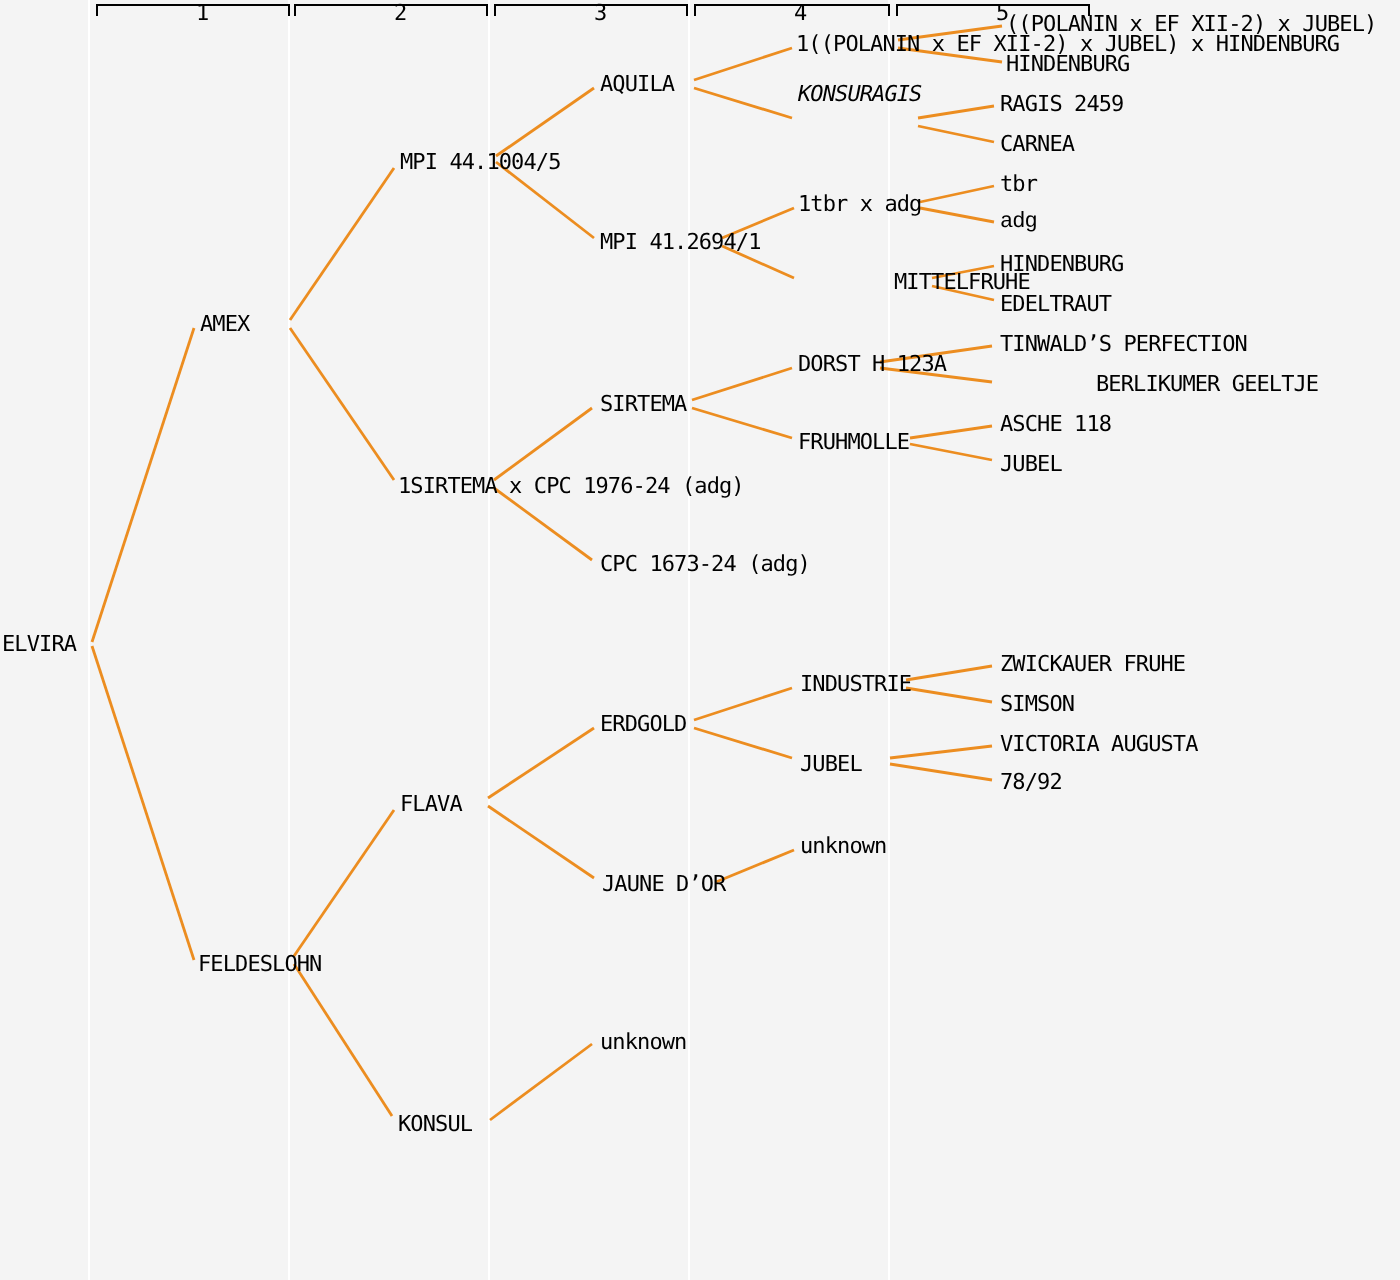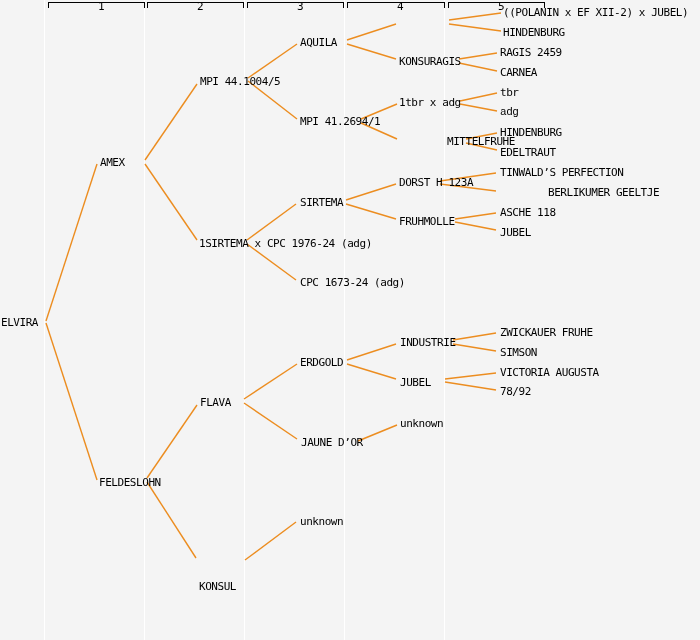--- a/index.html
+++ b/index.html
@@ -83,29 +83,30 @@
     <div class="bracket" style="left: 347px; width: 96px; border-color: rgb(0, 0, 0);"></div>
     <span class="gen-num" style="left: 397px;">4</span>
     <div class="bracket" style="left: 448px; width: 95px; border-color: rgb(0, 0, 0);"></div>
     <span class="gen-num" style="left: 498px;">5</span>
     <div class="node" style="left: 1px; top: 322px; color: rgb(0, 0, 0); text-align: center;">ELVIRA</div>
     <div class="node" style="left: 100px; top: 162px; color: rgb(0, 0, 0);">AMEX</div>
     <div class="node" style="left: 99px; top: 482px; color: rgb(0, 0, 0);">FELDESLOHN</div>
     <div class="node" style="left: 200px; top: 81px; color: rgb(0, 0, 0);">MPI 44.1004/5</div>
     <div class="node" style="left: 199px; top: 243px; color: rgb(0, 0, 0);">1SIRTEMA x CPC 1976-24 (adg)</div>
     <div class="node" style="left: 200px; top: 402px; color: rgb(0, 0, 0);">FLAVA</div>
-    <div class="node" style="left: 199px; top: 586px; color: rgb(0, 0, 0);">KONSUL</div>
+    <div class="node" style="left: 199px; top: 562px; color: rgb(0, 0, 0);">KONSUL</div>
     <div class="node" style="left: 300px; top: 42px; color: rgb(0, 0, 0);">AQUILA</div>
     <div class="node" style="left: 300px; top: 121px; color: rgb(0, 0, 0);">MPI 41.2694/1</div>
     <div class="node" style="left: 300px; top: 202px; color: rgb(0, 0, 0);">SIRTEMA</div>
     <div class="node" style="left: 300px; top: 282px; color: rgb(0, 0, 0);">CPC 1673-24 (adg)</div>
     <div class="node" style="left: 300px; top: 362px; color: rgb(0, 0, 0);">ERDGOLD</div>
     <div class="node" style="left: 301px; top: 442px; color: rgb(0, 0, 0);">JAUNE D’OR</div>
     <div class="node" style="left: 300px; top: 521px; color: rgb(0, 0, 0);">unknown</div>
-    <div class="node" style="left: 399px; top: 61px; color: rgb(0, 0, 0);">KONSURAGIS</div>
+    <div class="node" style="left: 398px; top: 22px; color: rgb(0, 0, 0);">1((POLANIN x EF XII-2) x JUBEL) x HINDENBURG</div>
+    <div class="node" style="left: 399px; top: 47px; color: rgb(0, 0, 0); font-style: italic;">KONSURAGIS</div>
     <div class="node" style="left: 399px; top: 102px; color: rgb(0, 0, 0);">1tbr x adg</div>
     <div class="node" style="left: 399px; top: 141px; color: rgb(0, 0, 0); margin-left: 48px;">MITTELFRUHE</div>
     <div class="node" style="left: 399px; top: 182px; color: rgb(0, 0, 0);">DORST H 123A</div>
     <div class="node" style="left: 399px; top: 221px; color: rgb(0, 0, 0);">FRUHMOLLE</div>
     <div class="node" style="left: 400px; top: 342px; color: rgb(0, 0, 0);">INDUSTRIE</div>
     <div class="node" style="left: 400px; top: 382px; color: rgb(0, 0, 0);">JUBEL</div>
     <div class="node" style="left: 400px; top: 423px; color: rgb(0, 0, 0);">unknown</div>
     <div class="node" style="left: 503px; top: 12px; color: rgb(0, 0, 0);">((POLANIN x EF XII-2) x JUBEL)</div>
     <div class="node" style="left: 503px; top: 32px; color: rgb(0, 0, 0);">HINDENBURG</div>
     <div class="node" style="left: 500px; top: 52px; color: rgb(0, 0, 0);">RAGIS 2459</div>

